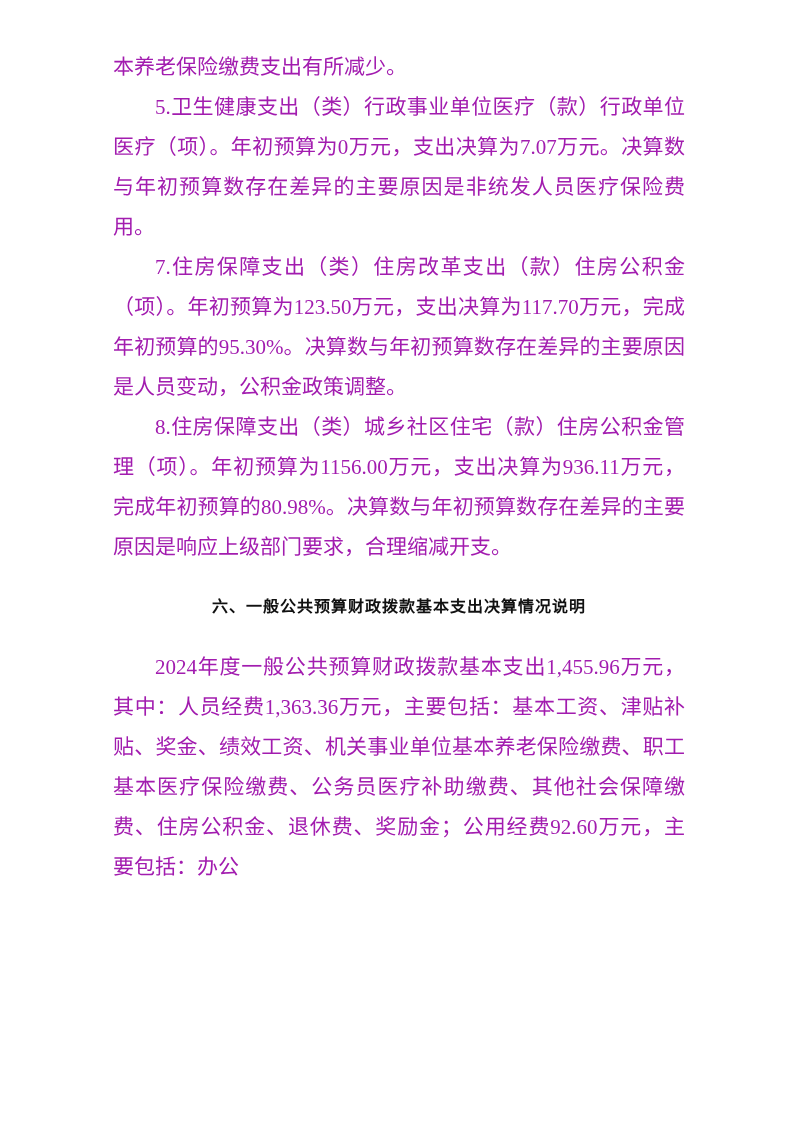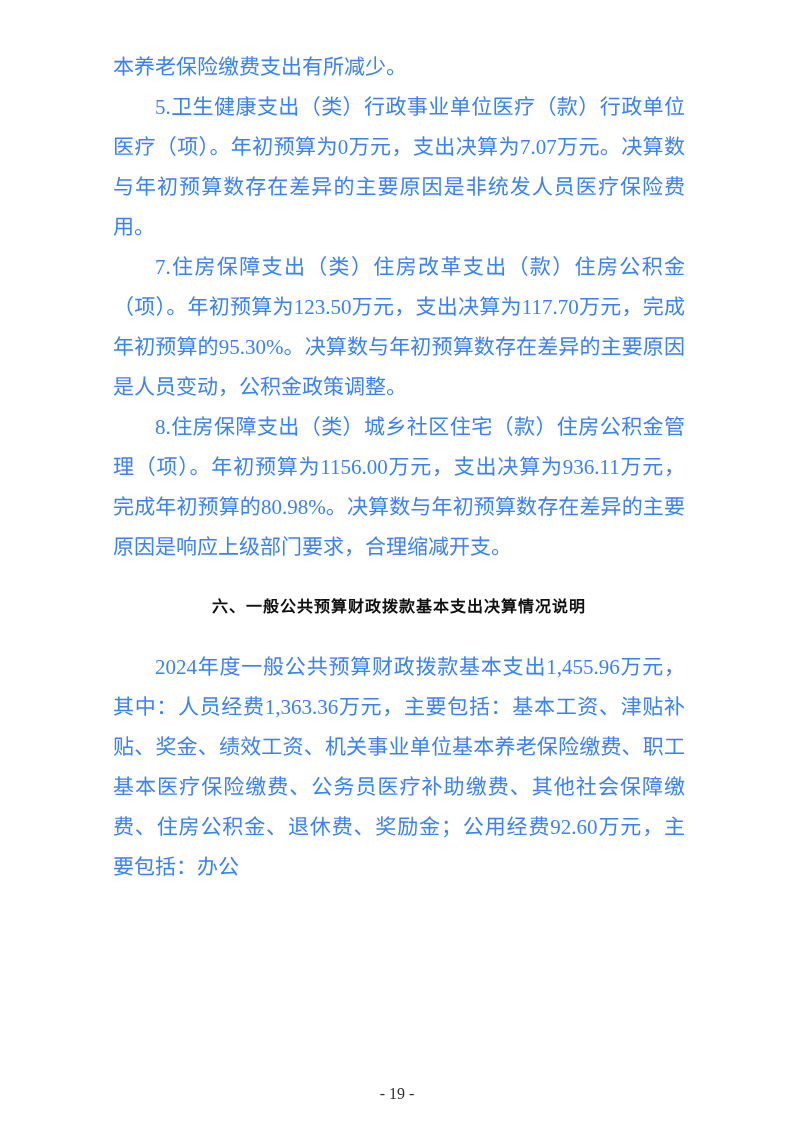--- a/index.html
+++ b/index.html
@@ -20,21 +20,21 @@
     position: absolute;
     left: 113px;
     top: 47px;
     width: 572px;
   }
   .par {
     margin: 0;
     font-family: "Liberation Serif", "DejaVu Serif", serif;
     font-size: 21px;
     line-height: 40px;
-    color: #3b82f6;
+    color: #a21caf;
     text-align: justify;
     text-justify: inter-character;
     text-indent: 2em;
   }
   .no-indent {
     text-indent: 0;
   }
   .heading {
     margin: 20px 0;
     font-family: "Liberation Sans", "DejaVu Sans", sans-serif;
@@ -71,16 +71,13 @@
     <p class="par">7.住房保障支出（类）住房改革支出（款）住房公积金（项）。年初预算为123.50万元，支出决算为117.70万元，完成年初预算的95.30%。决算数与年初预算数存在差异的主要原因是人员变动，公积金政策调整。</p>
 
     <p class="par">8.住房保障支出（类）城乡社区住宅（款）住房公积金管理（项）。年初预算为1156.00万元，支出决算为936.11万元，完成年初预算的80.98%。决算数与年初预算数存在差异的主要原因是响应上级部门要求，合理缩减开支。</p>
 
     <h2 class="heading">六、一般公共预算财政拨款基本支出决算情况说明</h2>
 
     <p class="par">2024年度一般公共预算财政拨款基本支出1,455.96万元，其中：人员经费1,363.36万元，主要包括：基本工资、津贴补贴、奖金、绩效工资、机关事业单位基本养老保险缴费、职工基本医疗保险缴费、公务员医疗补助缴费、其他社会保障缴费、住房公积金、退休费、奖励金；公用经费92.60万元，主要包括：办公</p>
 
   </main>
 
-  <footer class="footer">
-    <span>- 19 -</span>
-  </footer>
 </div>
 
 </body></html>

